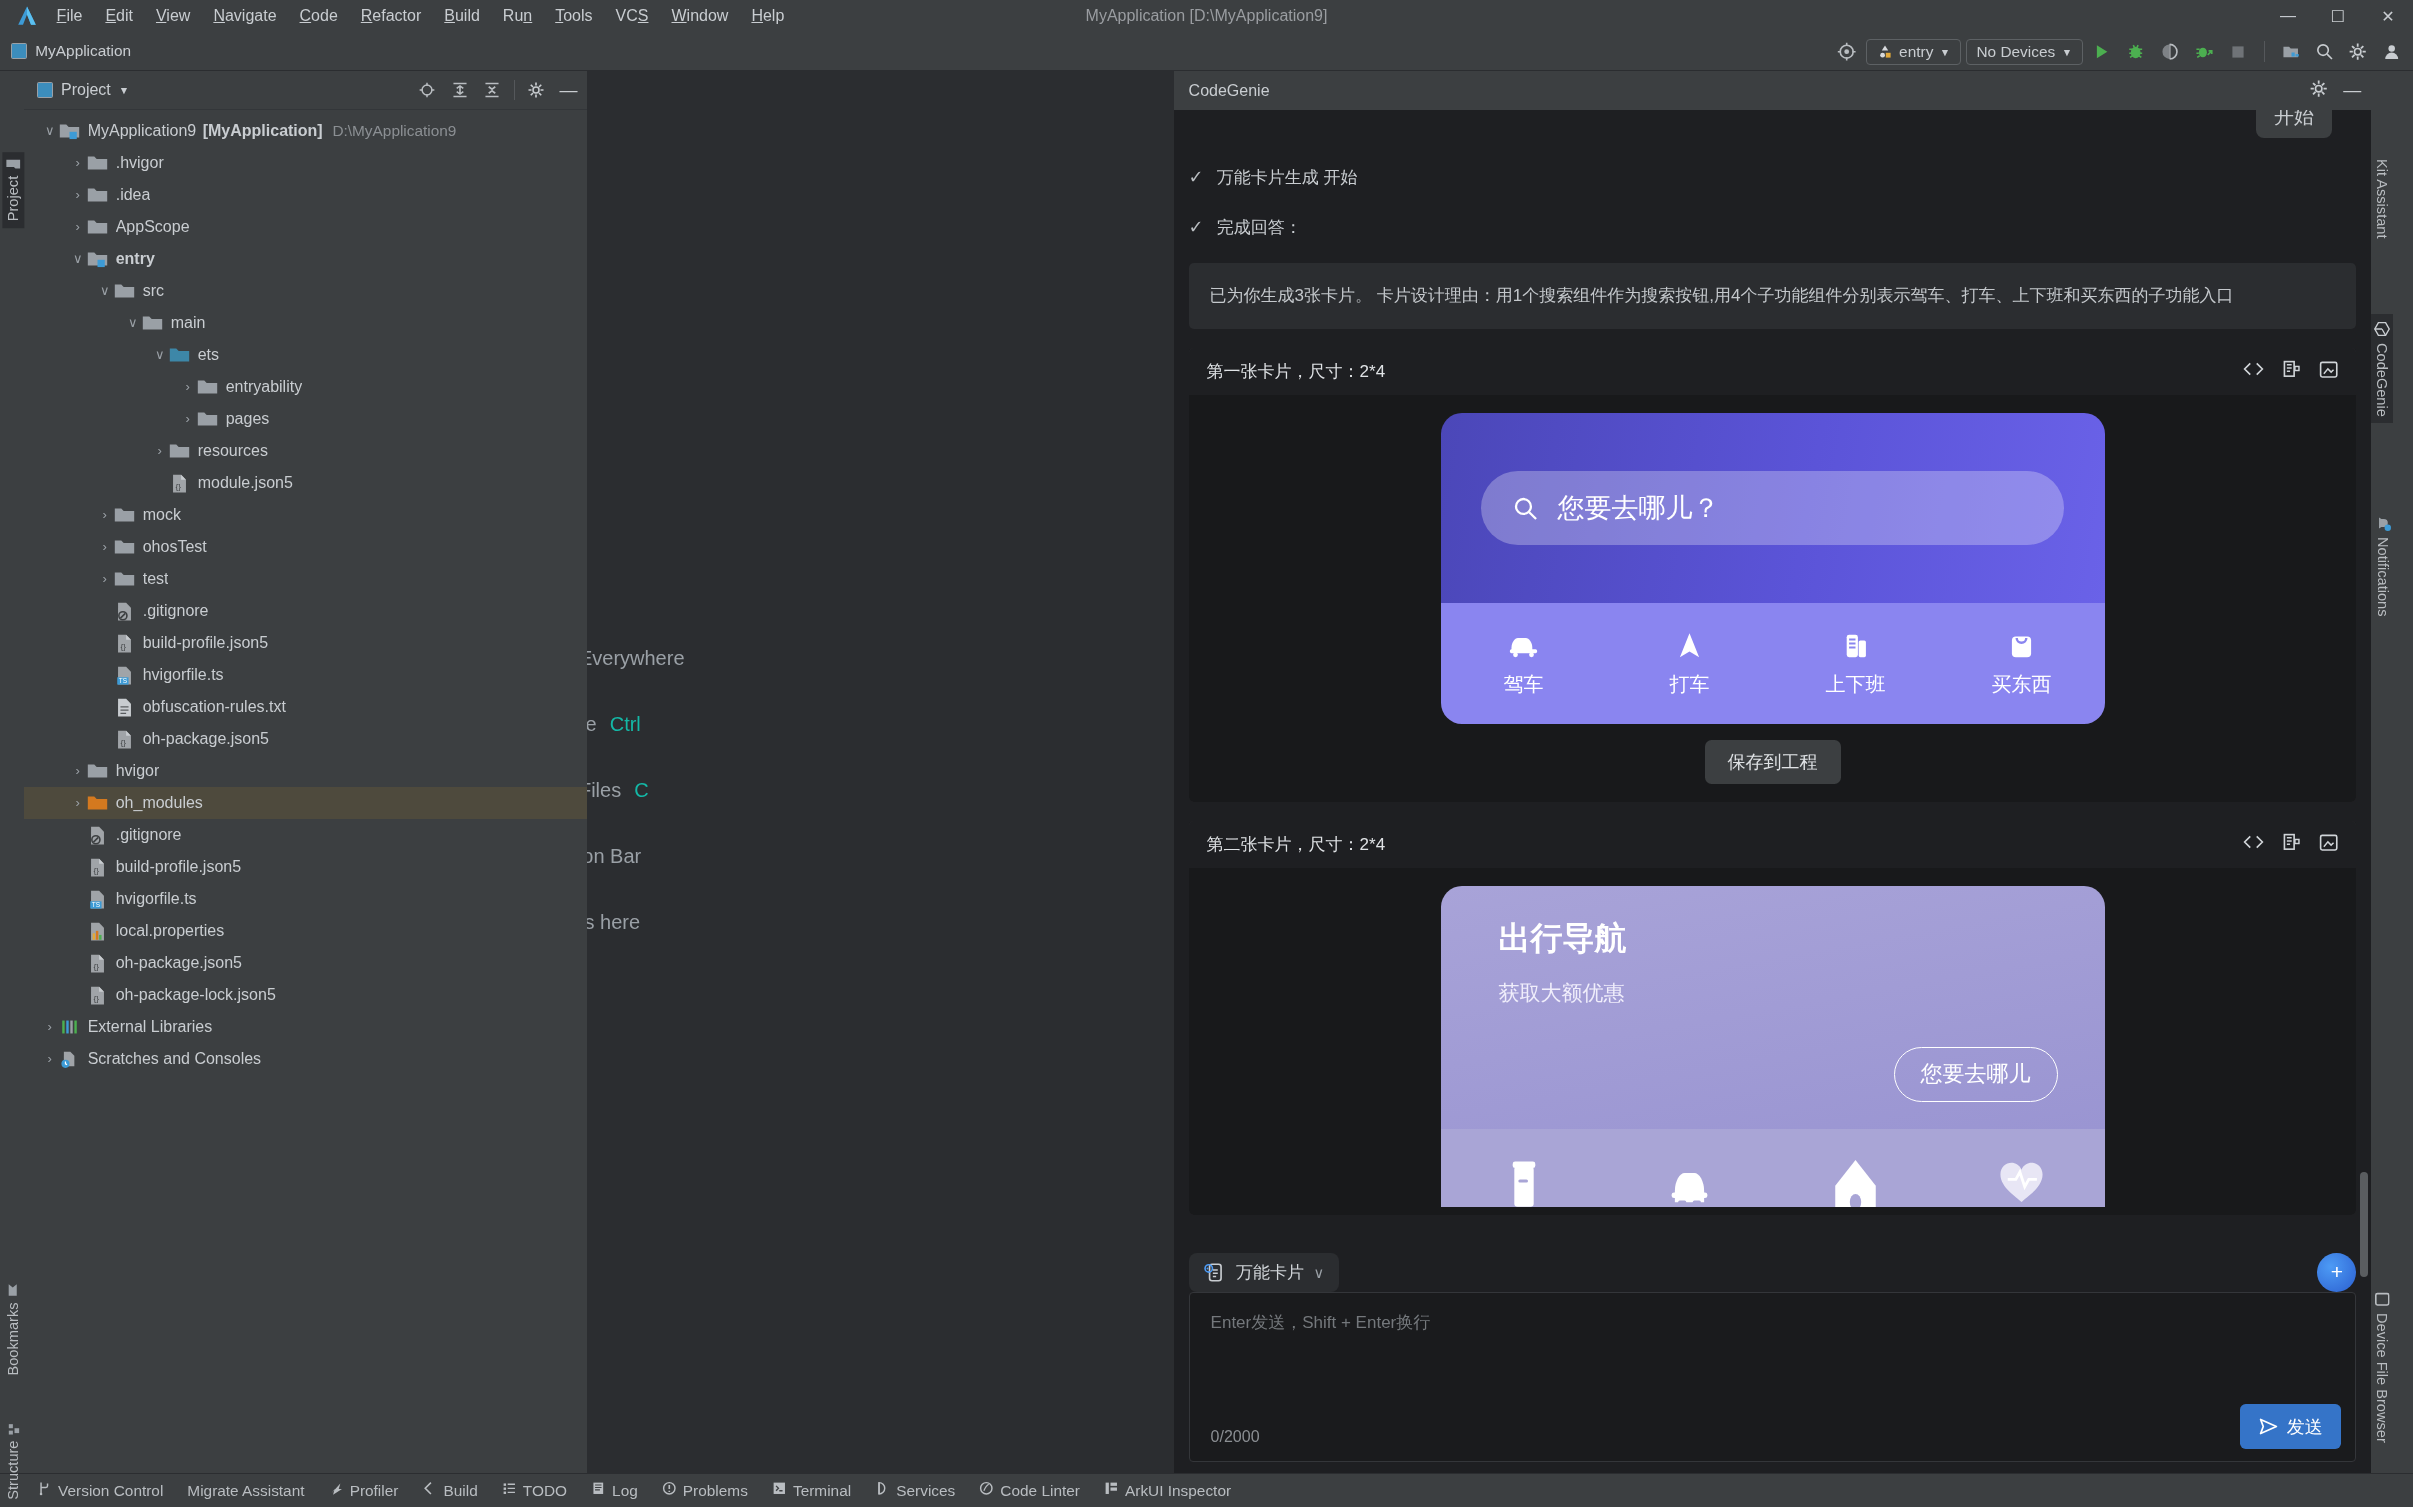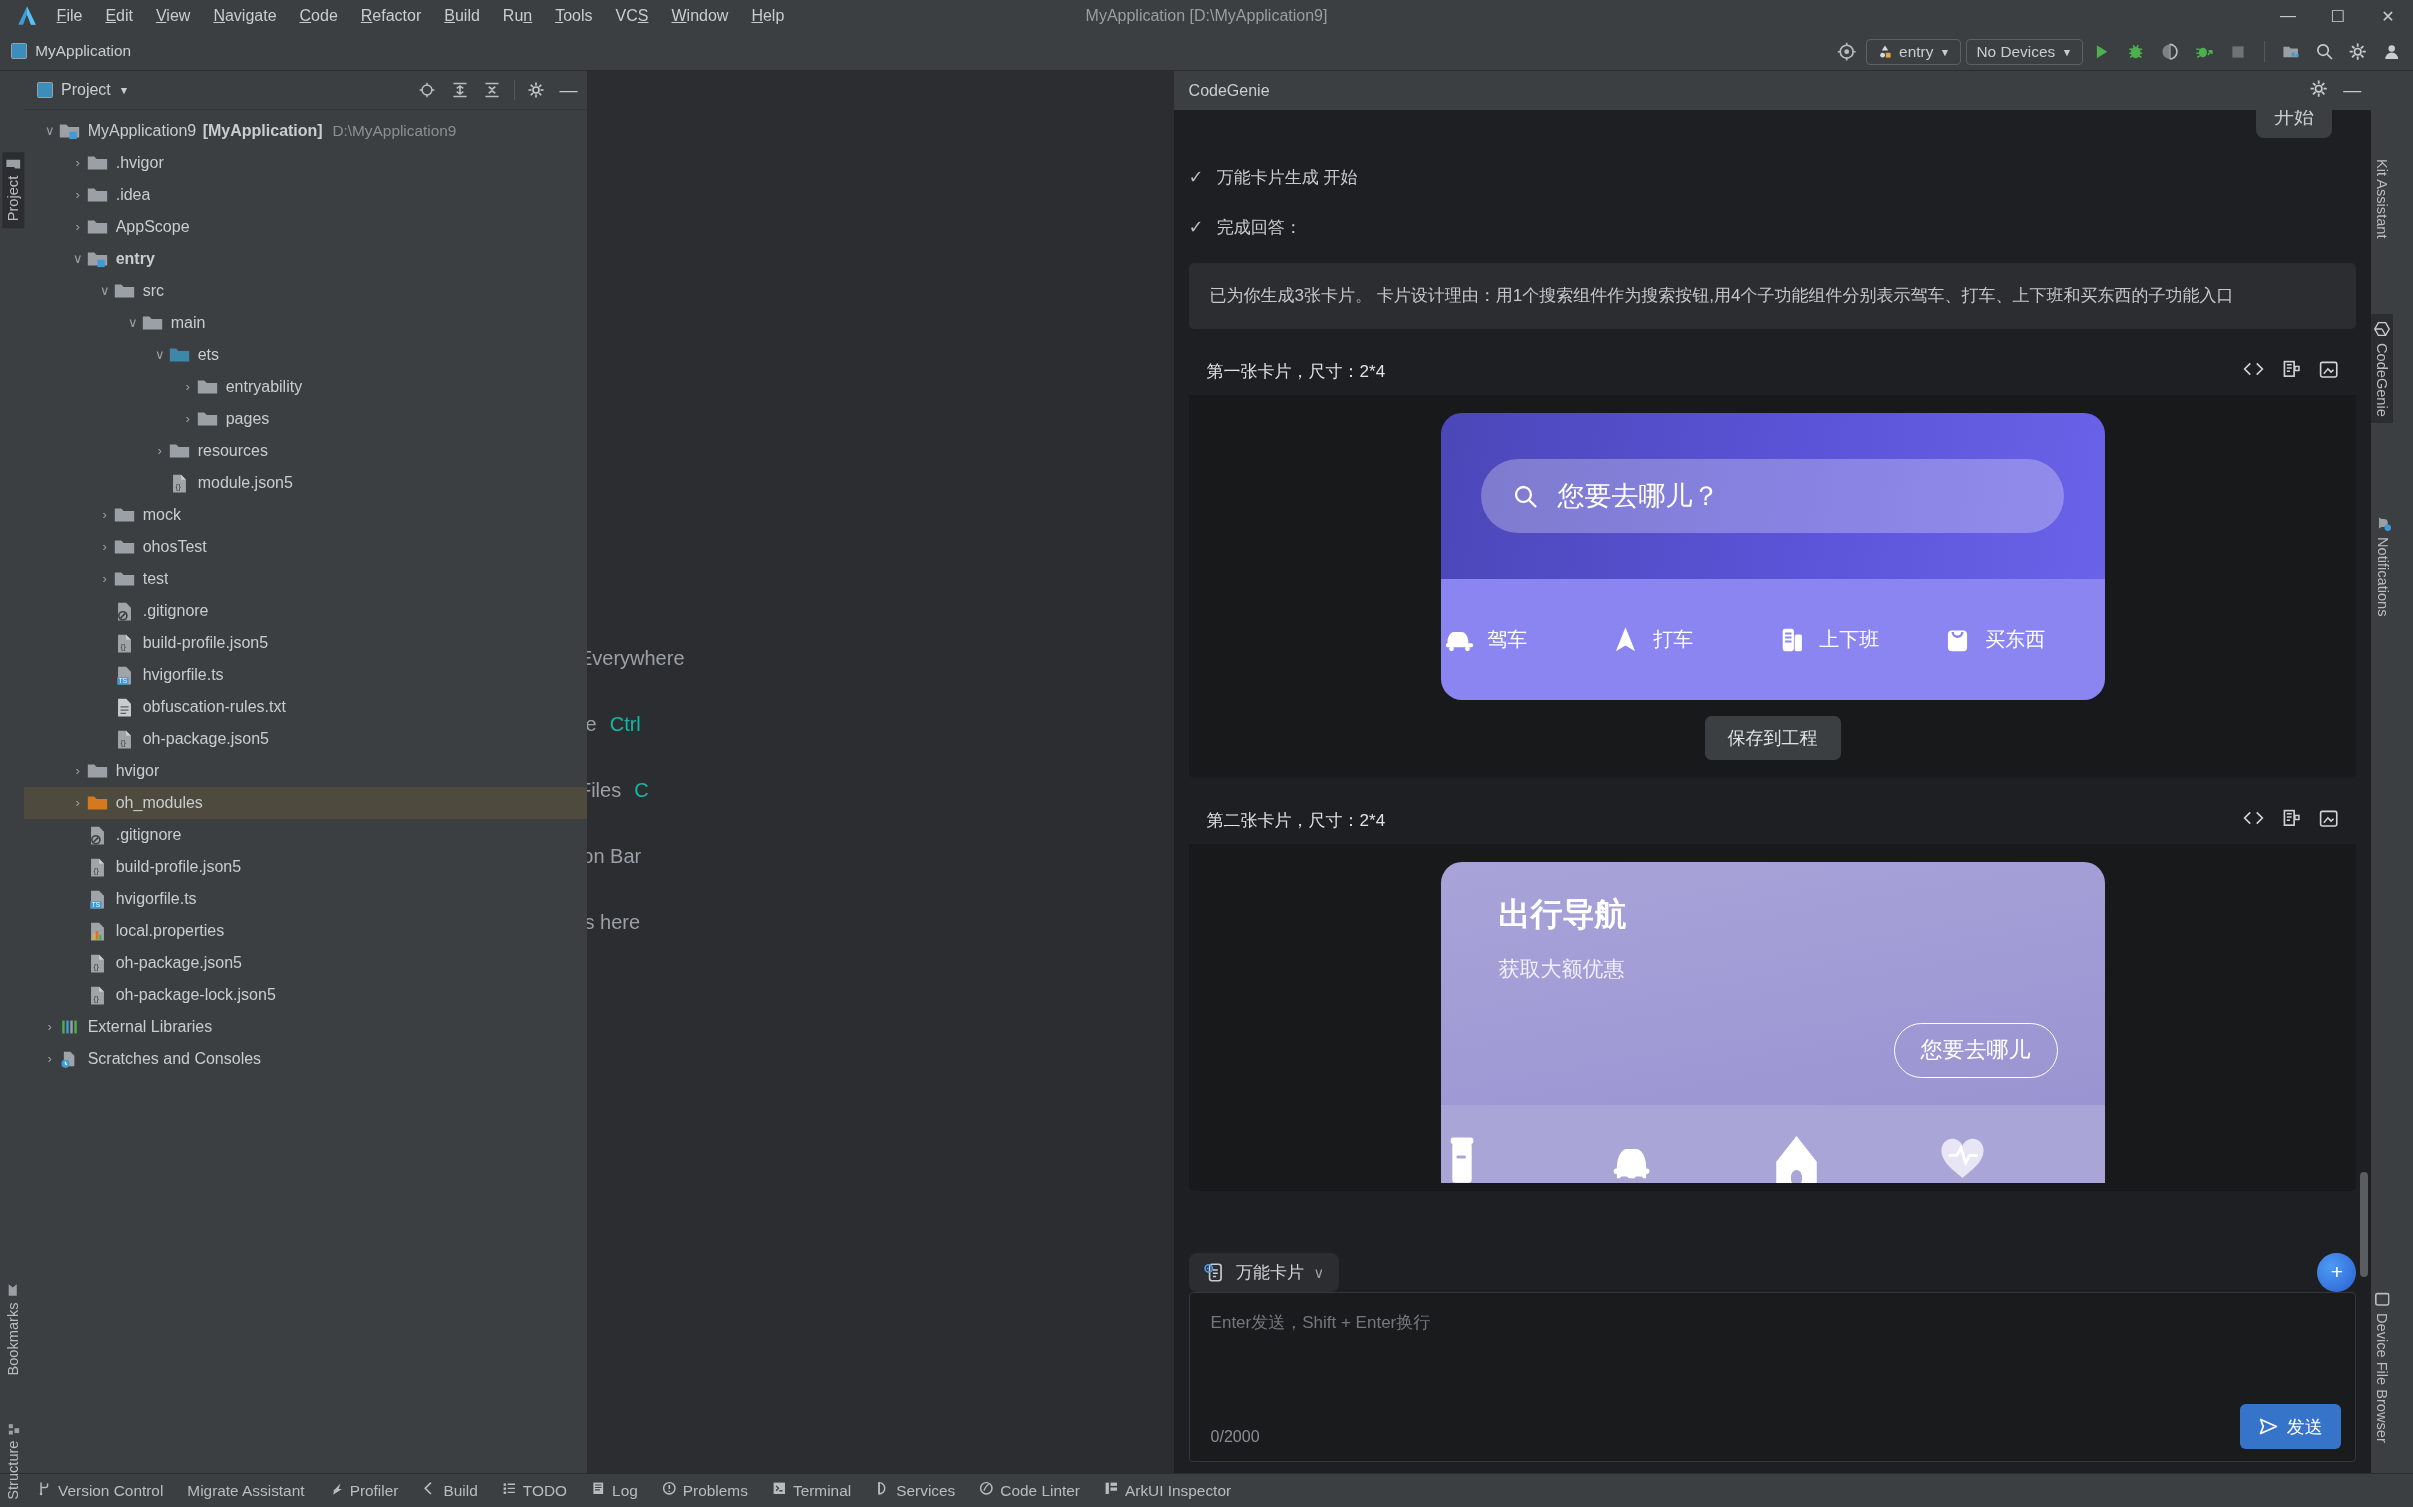--- a/index.html
+++ b/index.html
@@ -78,27 +78,27 @@
   .answer{ background:#2b2d30; border-radius:4.9px; padding:18px 21px; font-size:17px;
      line-height:1.75; color:#c4c8cc; margin-top:11.3px;}
   .cardblk{ background:#2b2d30; border-radius:4.9px; margin-top:19.4px; overflow:hidden;}
   .cardhdr{ height:47px; display:flex;align-items:center; padding:0 18px; font-size:17px; color:#e0e3e6;
      background:#1e1f22;}
   .cardhdr .icons{ margin-left:auto; display:flex; gap:18px; align-items:center;}
   .cardprev{ background:#18191b; padding:18px 0 0; display:flex; flex-direction:column; align-items:center;}
 
   
   .hmcard{ width:664px; border-radius:21px; overflow:hidden; }
-  .hm1-top{ background:linear-gradient(100deg,#4b47b8 0%,#5b54d8 55%,#6a62e8 100%); height:166px;
+  .hm1-top{ background:linear-gradient(100deg,#4b47b8 0%,#5b54d8 55%,#6a62e8 100%); height:190px;
      display:flex; align-items:center; justify-content:center;}
   .hm-search{ width:583px;height:74px;border-radius:37px; background:rgba(255,255,255,.28);
      display:flex;align-items:center; gap:18px; padding:0 31px; }
   .hm-search .txt{ font-size:27px;color:#fff;}
   .hm1-bot{ background:#8a85f0; height:121px; display:flex; align-items:center;}
-  .hm-it{ flex:1; display:flex;flex-direction:row;align-items:center; gap:9.7px;}
+  .hm-it{ flex:1; display:flex;flex-direction:column;align-items:center; gap:9.7px;}
   .hm-it .cap{ font-size:20px;color:#fff;}
   .savebtn{ margin:16px 0 18px; background:#3c3f41; border-radius:6.5px; padding:9.7px 23px;
      font-size:18px; color:#e0e3e6;}
 
   
   .hm2{ width:664px; border-radius:21px 21px 0 0; overflow:hidden;}
   .hm2-top{ background:linear-gradient(170deg,#a8a3d8 0%,#9a95d2 100%); padding:31px 0 0 58px; height:243px;
      position:relative;}
   .hm2-t1{ font-size:32px;color:#fff;font-weight:bold;}
   .hm2-t2{ font-size:21px;color:#f0eefb;margin-top:18px;}

